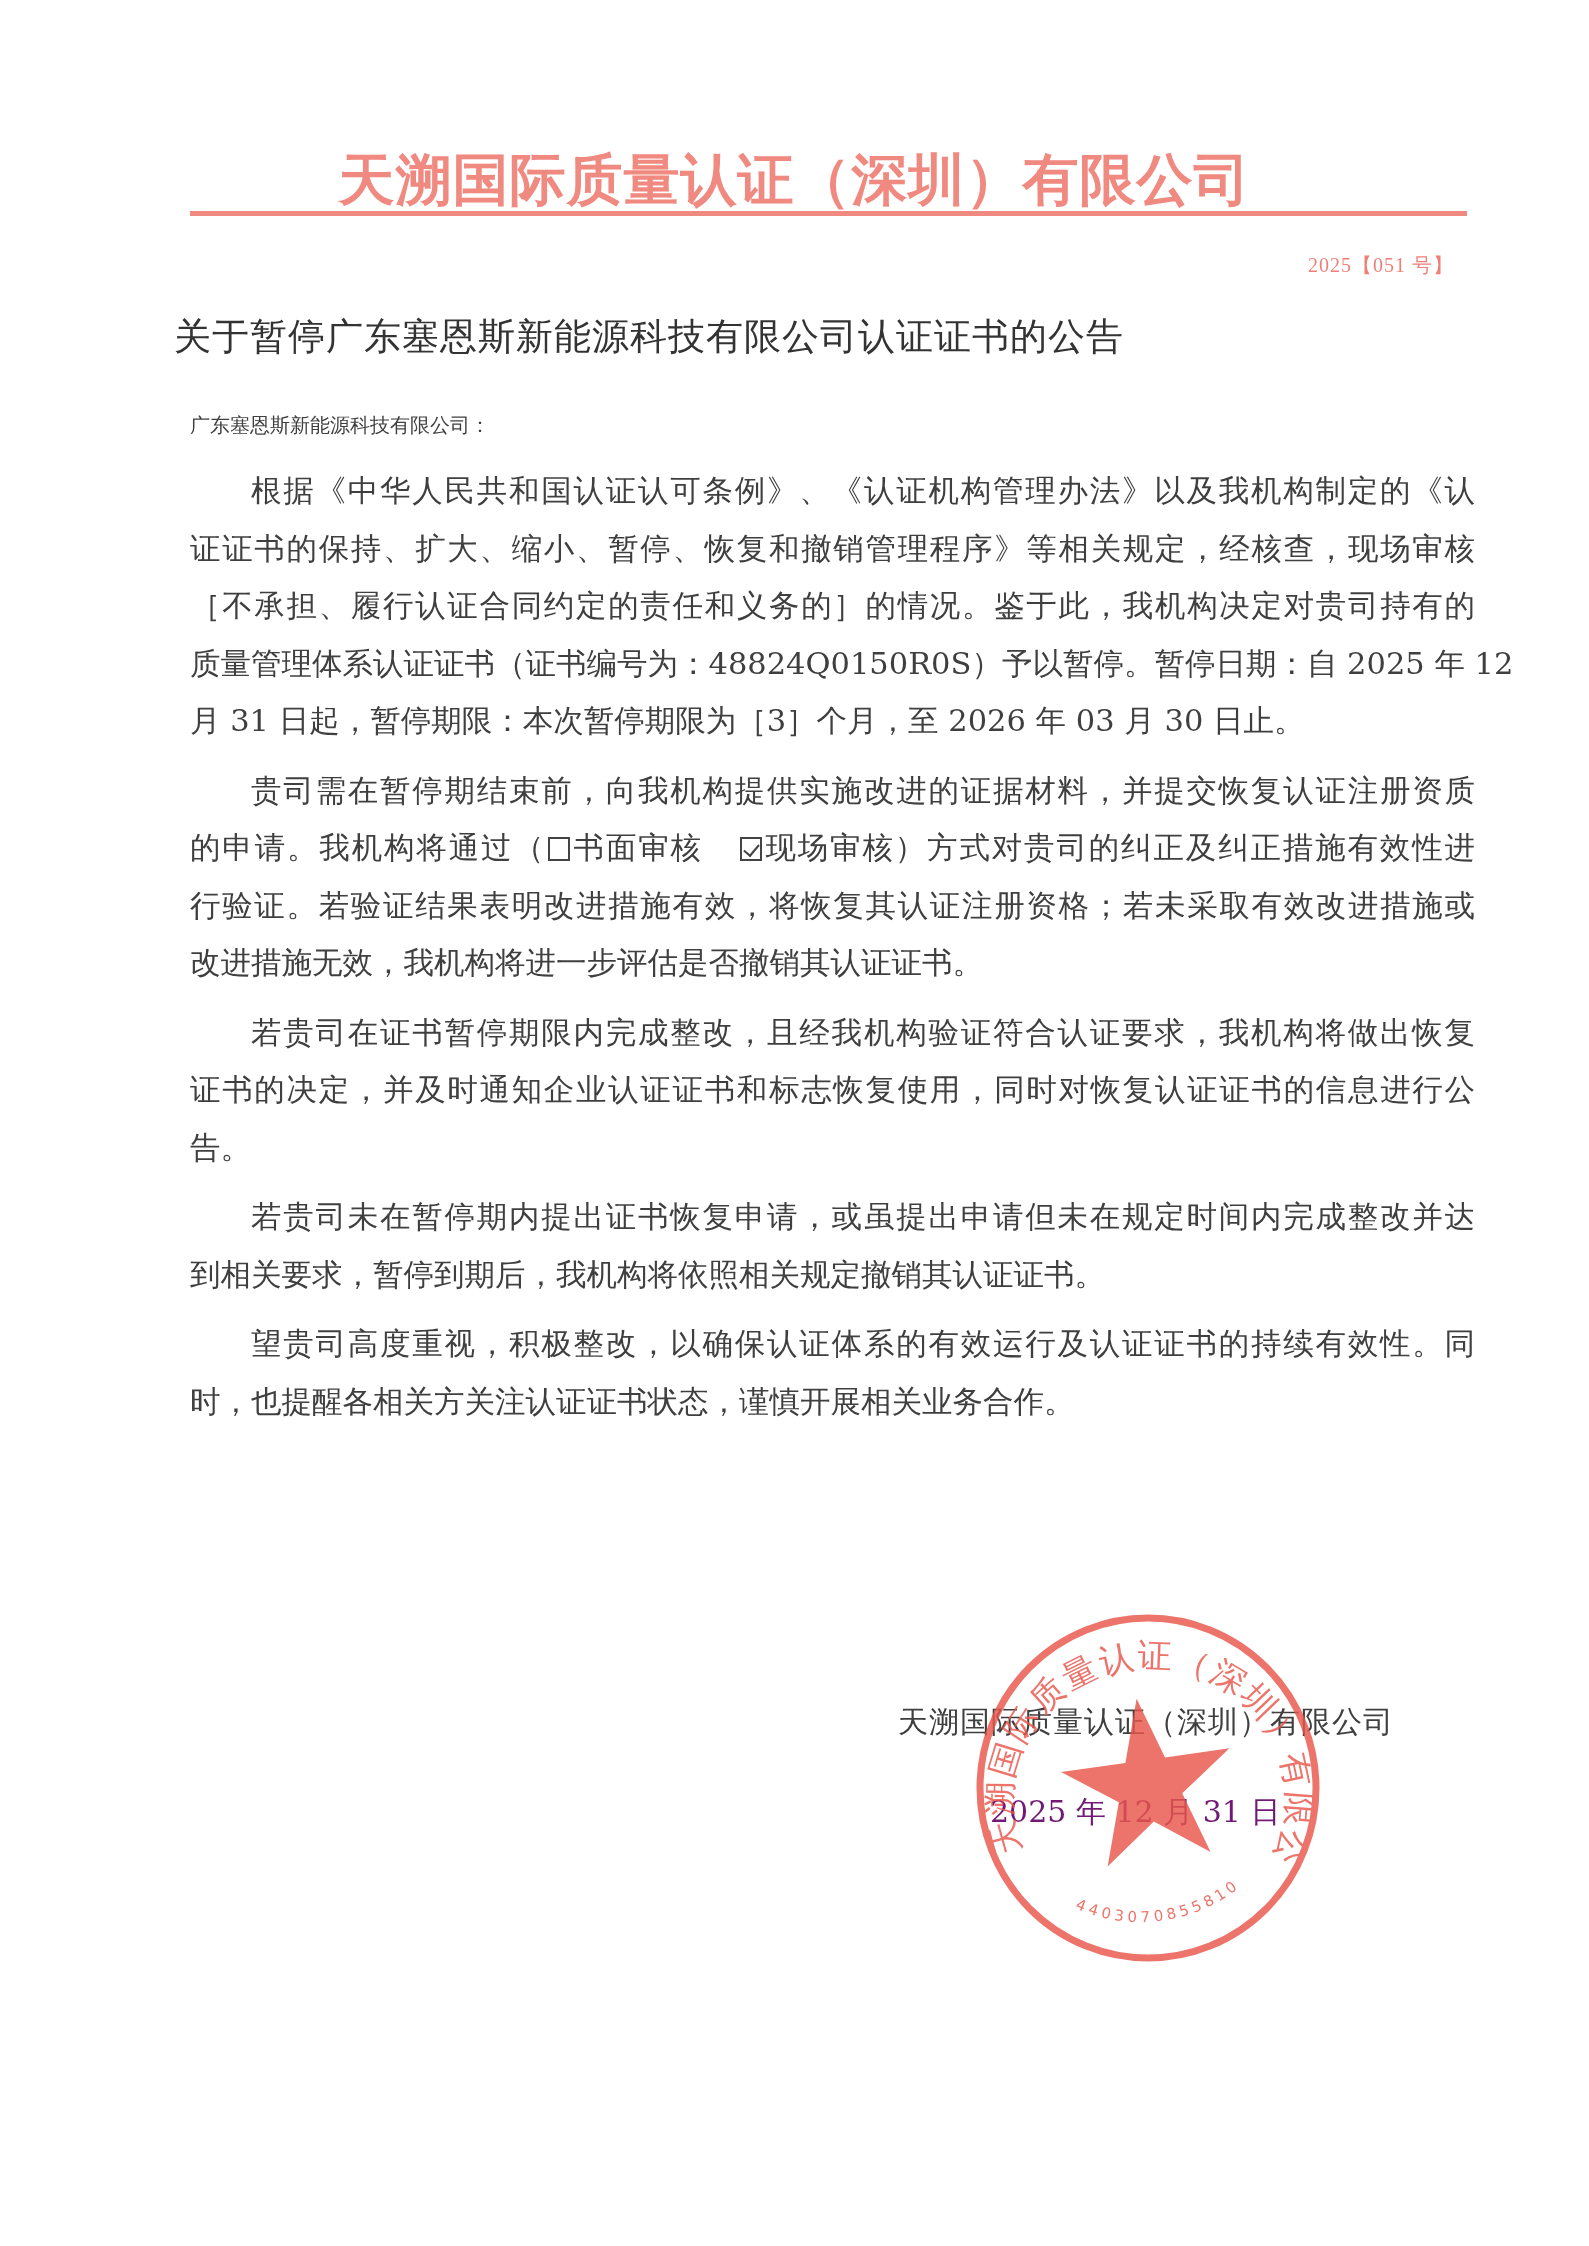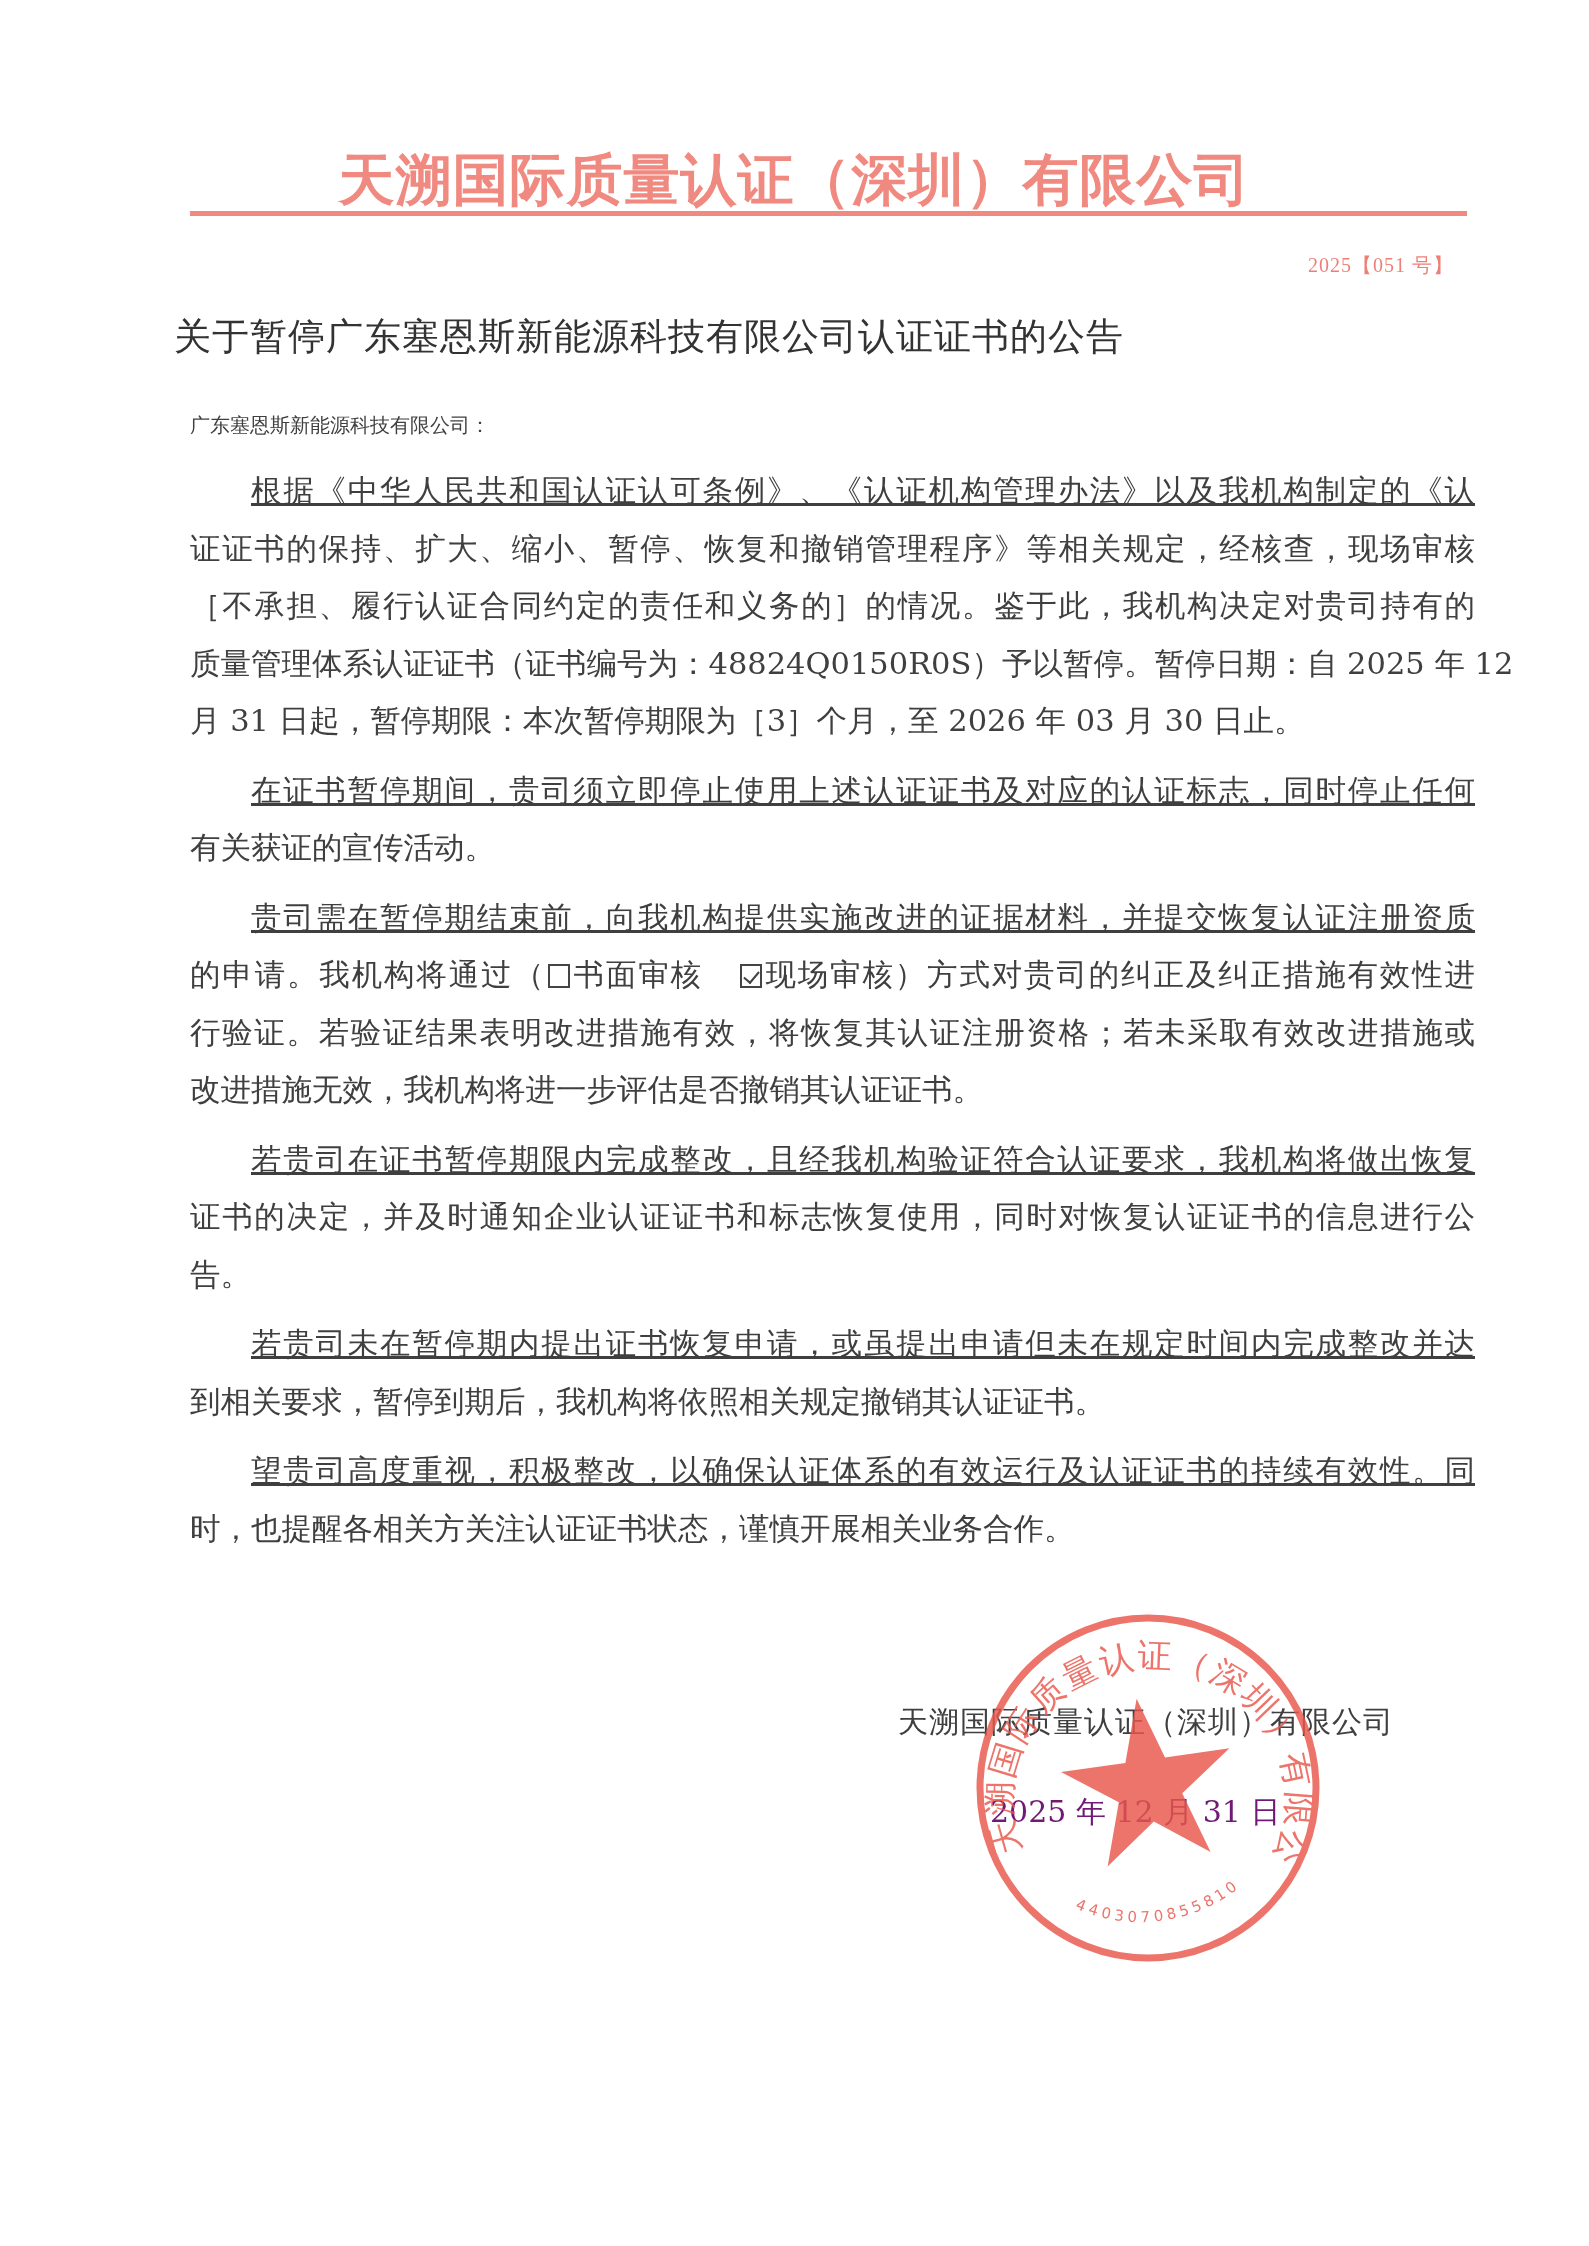--- a/index.html
+++ b/index.html
@@ -20,21 +20,21 @@
   #notice-title {
     left: 0; width: 1298px; top: 312px; text-align: center;
     font-size: 37px; line-height: 50px; color: #333; letter-spacing: 1px;
   }
   #salutation { left: 190px; top: 405px; font-size: 20px; line-height: 40px; color: #3f3f3f; }
   #body-text { left: 190px; top: 462px; width: 1285px; font-size: 30.5px; line-height: 57.5px;
                color: #3f3f3f; text-align: justify; }
   #body-text p { margin: 0 0 12px 0; text-indent: 2em; }
   #body-text p .ln { display: block; white-space: nowrap; text-align-last: justify; }
   #body-text p .ln.last { text-align-last: left; }
-  #body-text p .ln.first { text-indent: 2em; text-decoration: underline; }
+  #body-text p .ln.first { text-indent: 2em; }
   #body-text p { text-indent: 0; }
   .box-empty, .box-checked {
     display: inline-block; width: 22px; height: 24px; border: 2px solid #444;
     vertical-align: -3px; margin: 0 2px; position: relative; box-sizing: border-box;
   }
   .box-checked::after {
     content: ""; position: absolute; left: 5px; top: 2px; width: 7px; height: 13px;
     border-right: 2px solid #444; border-bottom: 2px solid #444; transform: rotate(40deg);
   }
   #signature { left: 898px; top: 1700px; font-size: 30px; line-height: 44px; color: #3f3f3f; letter-spacing: 1px; }
@@ -51,24 +51,20 @@
 <div id="notice-title" class="abs">关于暂停广东塞恩斯新能源科技有限公司认证证书的公告</div>
 <div id="salutation" class="abs">广东塞恩斯新能源科技有限公司：</div>
 
 <div id="body-text" class="abs">
   <p>
     <span class="ln first">根据《中华人民共和国认证认可条例》、《认证机构管理办法》以及我机构制定的《认</span>
     <span class="ln">证证书的保持、扩大、缩小、暂停、恢复和撤销管理程序》等相关规定，经核查，现场审核</span>
     <span class="ln">［不承担、履行认证合同约定的责任和义务的］的情况。鉴于此，我机构决定对贵司持有的</span>
     <span class="ln">质量管理体系认证证书（证书编号为：48824Q0150R0S）予以暂停。暂停日期：自 2025 年 12</span>
     <span class="ln last">月 31 日起，暂停期限：本次暂停期限为［3］个月，至 2026 年 03 月 30 日止。</span>
-  </p>
-  <p>
-    <span class="ln first">在证书暂停期间，贵司须立即停止使用上述认证证书及对应的认证标志，同时停止任何</span>
-    <span class="ln last">有关获证的宣传活动。</span>
   </p>
   <p>
     <span class="ln first">贵司需在暂停期结束前，向我机构提供实施改进的证据材料，并提交恢复认证注册资质</span>
     <span class="ln"><span>的申请。我机构将通过（</span><span class="box-empty"></span><span>书面审核</span>&nbsp;&nbsp;&nbsp;<span class="box-checked"></span><span>现场审核</span><span>）方式对贵司的纠正及纠正措施有效性进</span></span>
     <span class="ln">行验证。若验证结果表明改进措施有效，将恢复其认证注册资格；若未采取有效改进措施或</span>
     <span class="ln last">改进措施无效，我机构将进一步评估是否撤销其认证证书。</span>
   </p>
   <p>
     <span class="ln first">若贵司在证书暂停期限内完成整改，且经我机构验证符合认证要求，我机构将做出恢复</span>
     <span class="ln">证书的决定，并及时通知企业认证证书和标志恢复使用，同时对恢复认证证书的信息进行公</span>

